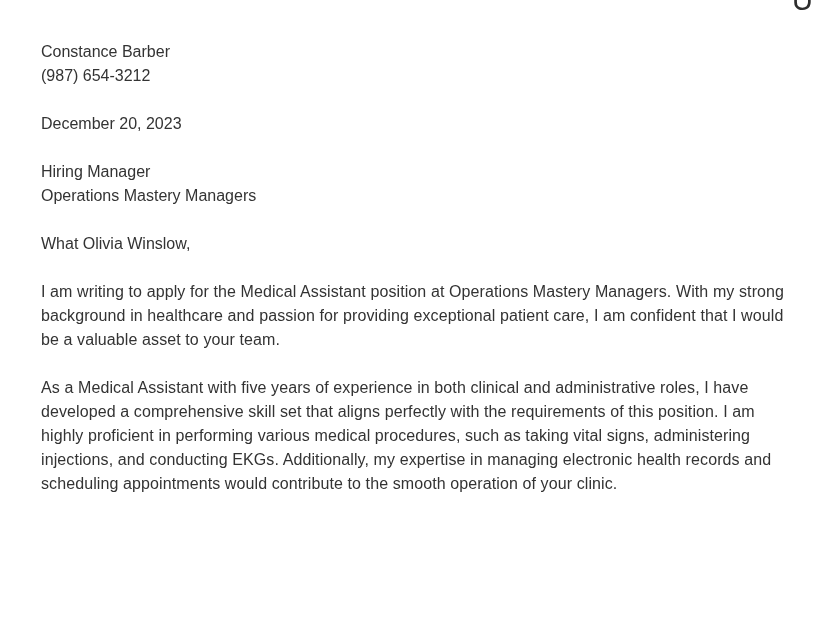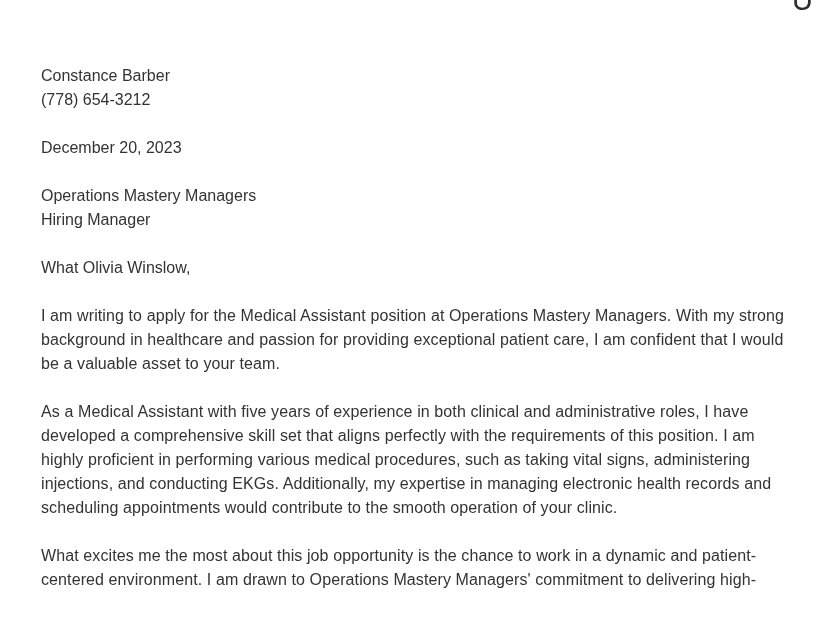--- a/index.html
+++ b/index.html
@@ -22,62 +22,59 @@
     top: -14px;
     right: 23px;
     font-size: 29px;
     line-height: 1;
     font-weight: 500;
     color: #2e2e2e;
     letter-spacing: 0;
     user-select: none;
   }
   .letter {
-    padding: 64px 50px 0 41px;
+    padding: 40px 50px 0 41px;
   }
   .letter .block {
     margin-bottom: 24px;
     max-width: 745px;
   }
   .letter p {
     max-width: 745px;
     letter-spacing: 0.1px;
   }
   .line { white-space: nowrap; }
 </style>
 </head>
 <body>
 
 <span class="partial-glyph">U</span>
 
 <div class="letter">
 
   <div class="block">
     <div class="line">Constance Barber</div>
-    <div class="line">(778) 654-3212</div>
+    <div class="line">(987) 654-3212</div>
   </div>
 
   <div class="block">
     <div class="line">December 20, 2023</div>
   </div>
 
   <div class="block">
+    <div class="line">Hiring Manager</div>
     <div class="line">Operations Mastery Managers</div>
-    <div class="line">Hiring Manager</div>
   </div>
 
   <div class="block">
     <div class="line">What Olivia Winslow,</div>
   </div>
 
   <div class="block">
     <p>I am writing to apply for the Medical Assistant position at Operations Mastery Managers. With my strong background in healthcare and passion for providing exceptional patient care, I am confident that I would be a valuable asset to your team.</p>
   </div>
 
   <div class="block">
     <p>As a Medical Assistant with five years of experience in both clinical and administrative roles, I have developed a comprehensive skill set that aligns perfectly with the requirements of this position. I am highly proficient in performing various medical procedures, such as taking vital signs, administering injections, and conducting EKGs. Additionally, my expertise in managing electronic health records and scheduling appointments would contribute to the smooth operation of your clinic.</p>
   </div>
 
-  <div class="block">
-    <p>What excites me the most about this job opportunity is the chance to work in a dynamic and patient-centered environment. I am drawn to Operations Mastery Managers' commitment to delivering high-</p>
-  </div>
 
 </div>
 
 </body></html>

